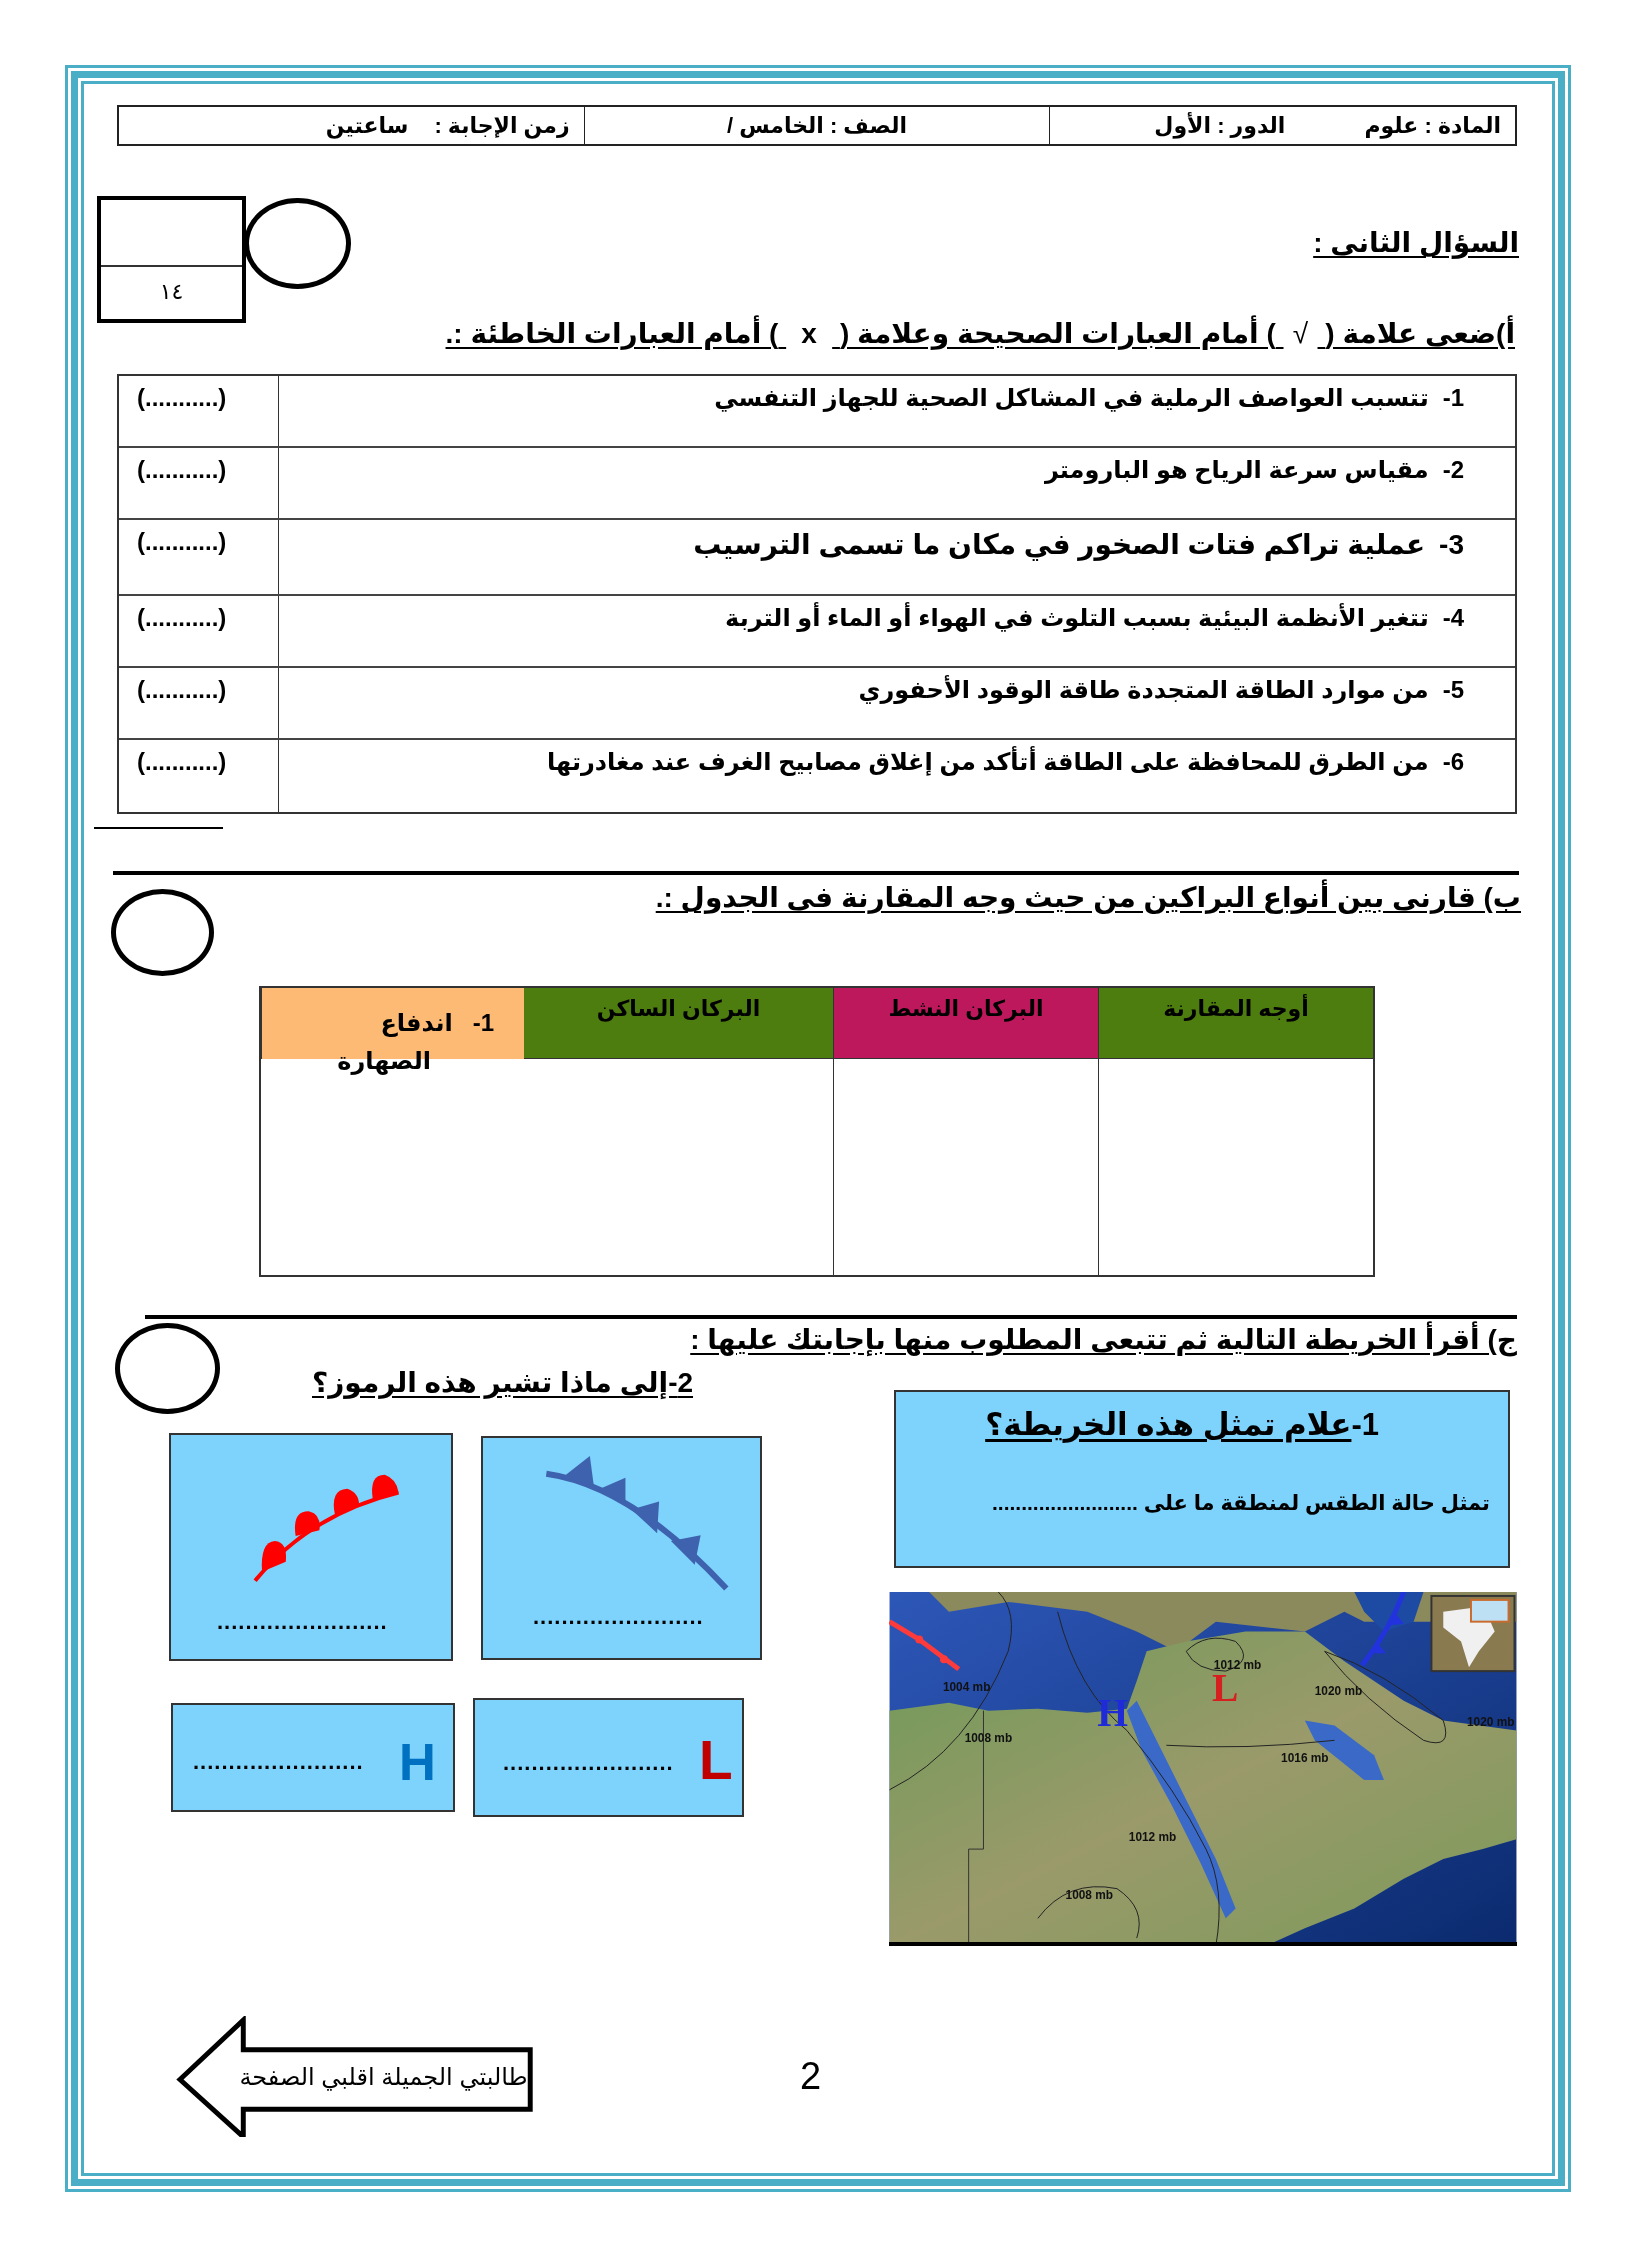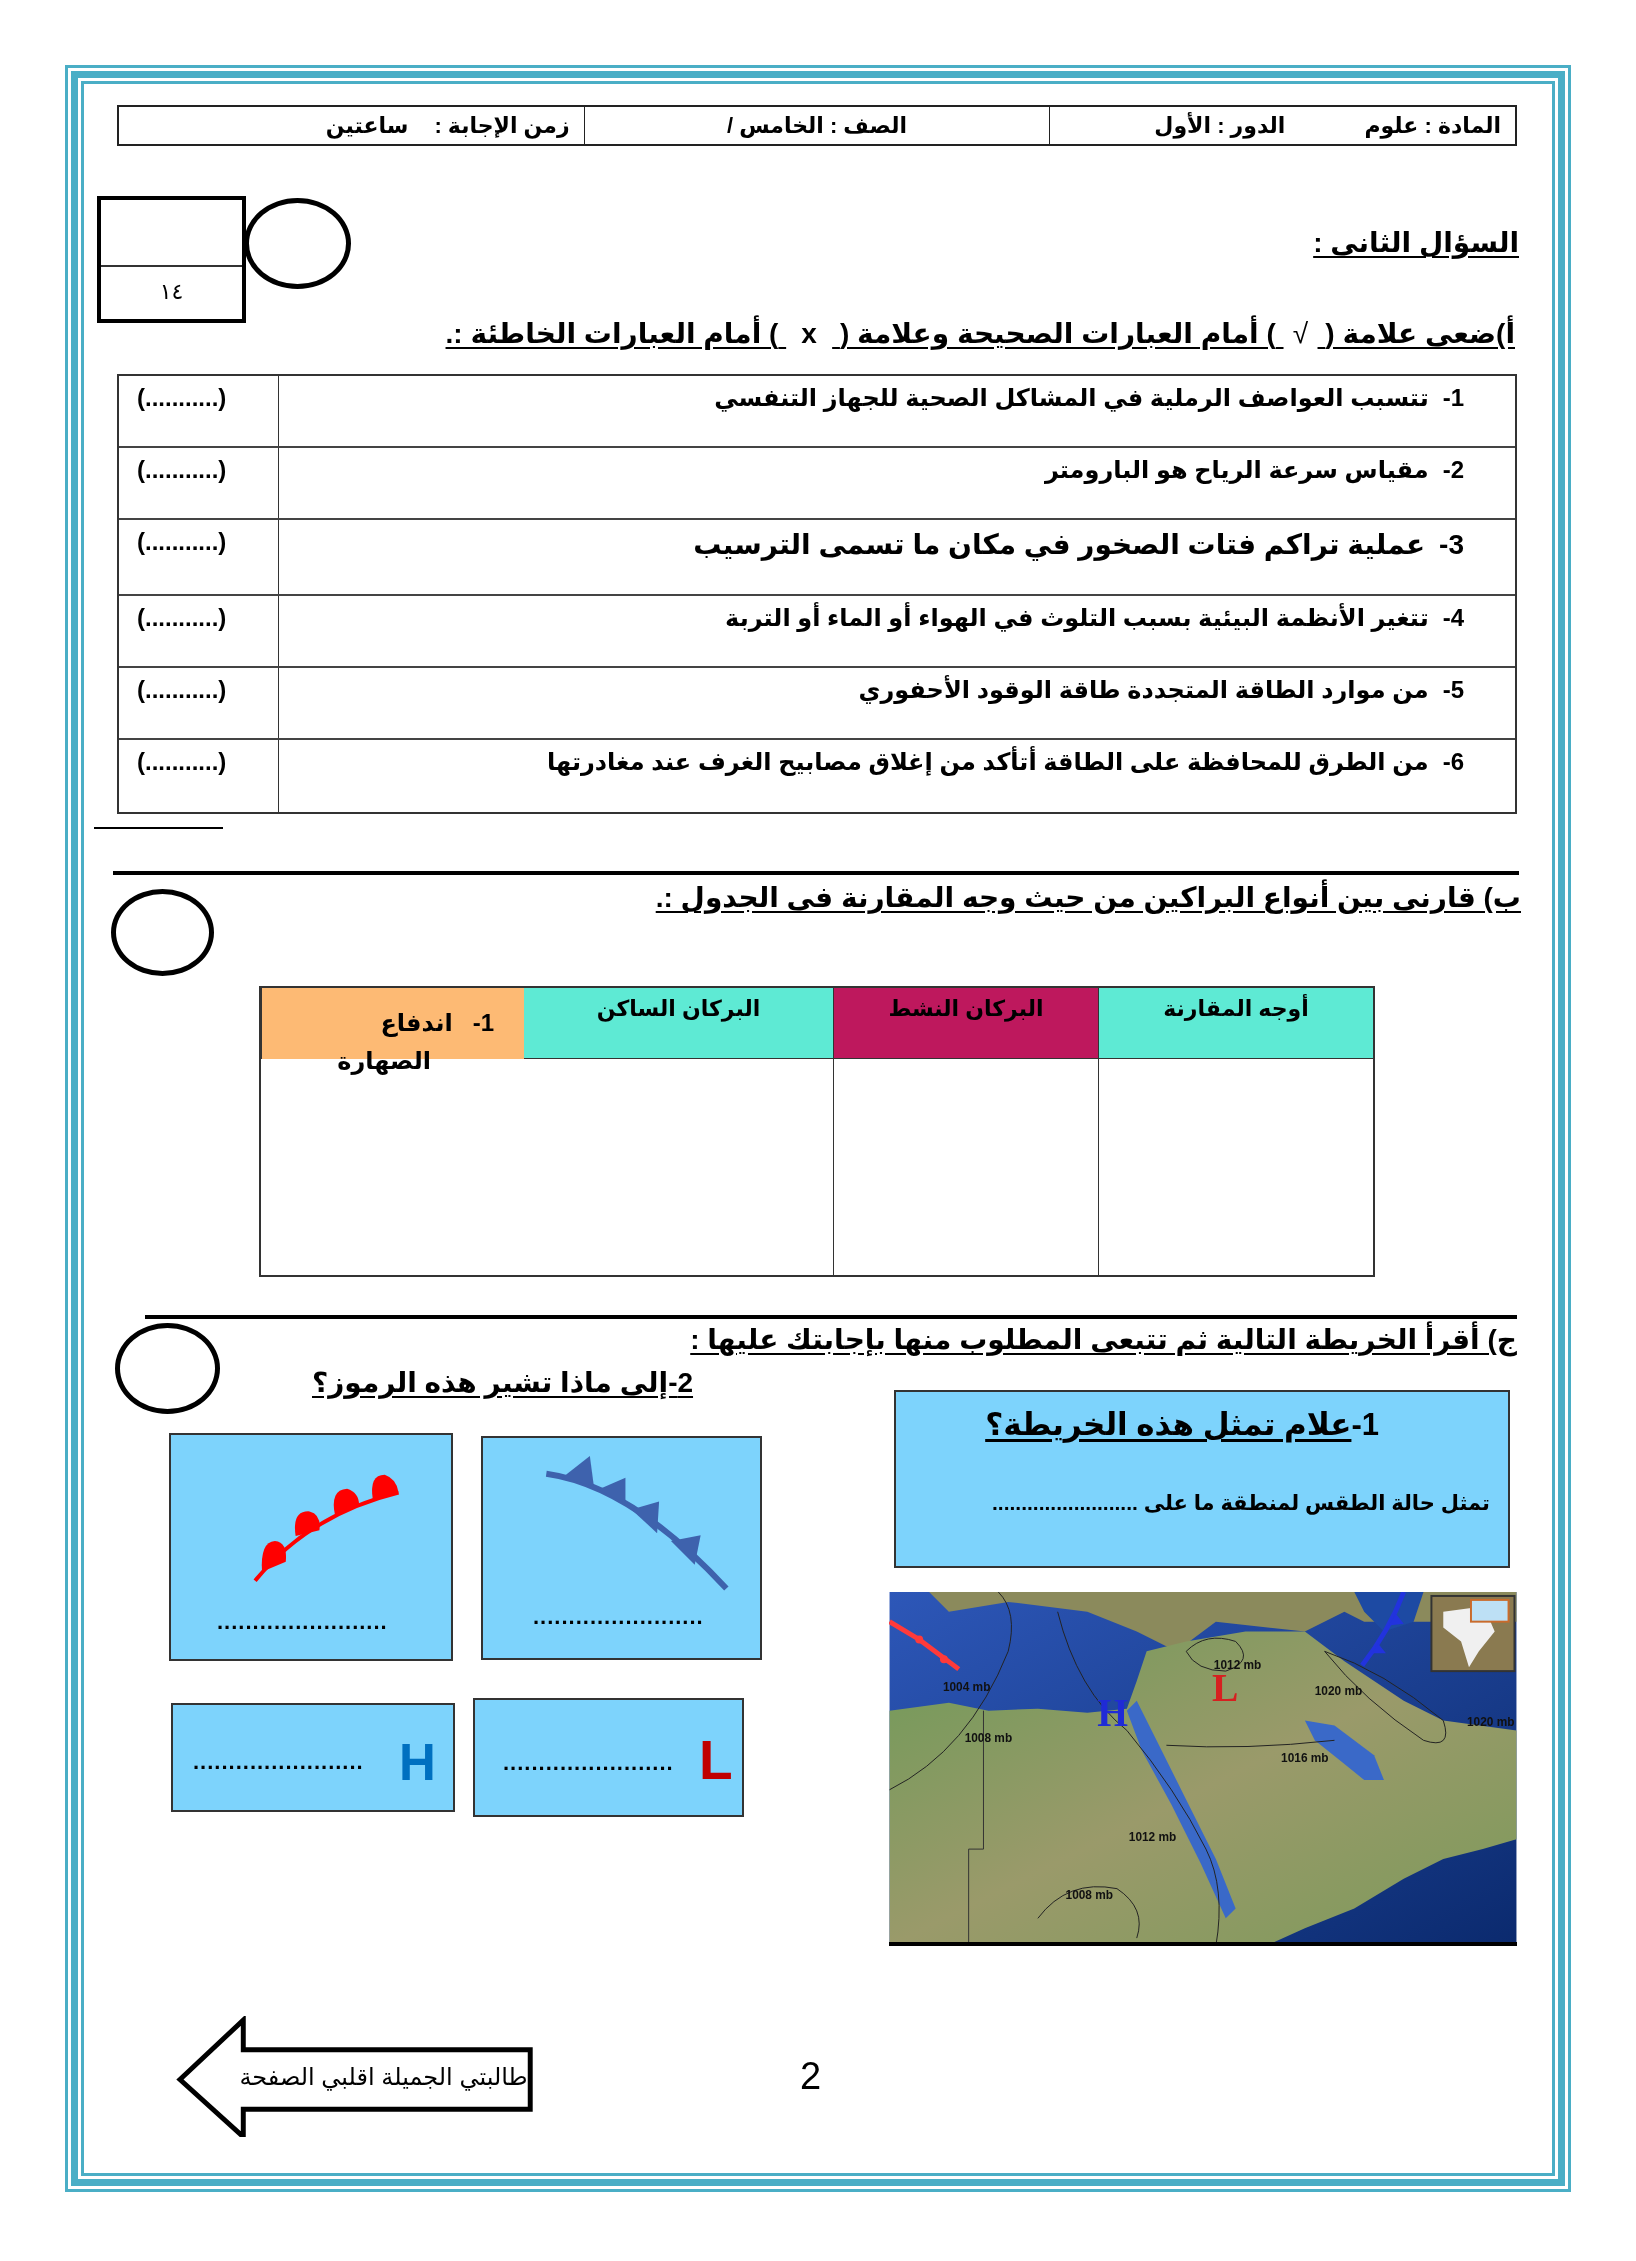--- a/index.html
+++ b/index.html
@@ -41,21 +41,21 @@
   .tf .stmt.big { font-size: 28px; }
   .tf .ans { width: 160px; border-right: 1px solid #333; padding: 8px 12px 0 0; font-size: 24px; font-weight: bold; direction: ltr; text-align: left; padding-left: 18px; }
 
   .hline { background: #000; }
 
   
   .vt { left: 259px; top: 986px; width: 1116px; height: 291px; border: 2px solid #333; display: grid; direction: rtl; grid-template-columns: 275px 265px 309px 1fr; grid-template-rows: 71px 1fr; }
   .vt .c { border-left: 1px solid #333; border-bottom: 1px solid #333; }
   .vt .c.last { border-left: none; }
   .vt .c.r2 { border-bottom: none; }
-  .vt .h { background: #5eead4; text-align: center; padding-top: 8px; font-size: 22px; font-weight: bold; }
+  .vt .h { background: #4d7c0f; text-align: center; padding-top: 8px; font-size: 22px; font-weight: bold; }
   .vt .first { background: #fdba74; }
   .vt .aspect { padding: 16px 30px 0 0; font-size: 24px; font-weight: bold; line-height: 38px; }
 
   
   .box { border: 2px solid #333; background: #7dd3fc; }
   .dots { font-size: 22px; font-weight: bold; letter-spacing: 1px; }
 
   .q1box { left: 894px; top: 1390px; width: 616px; height: 178px; }
   .q1box .title { position: absolute; right: 129px; top: 14px; font-size: 31px; font-weight: bold; direction: rtl; }
   .q1box .title .u { text-decoration: underline; text-underline-offset: 4px; }

